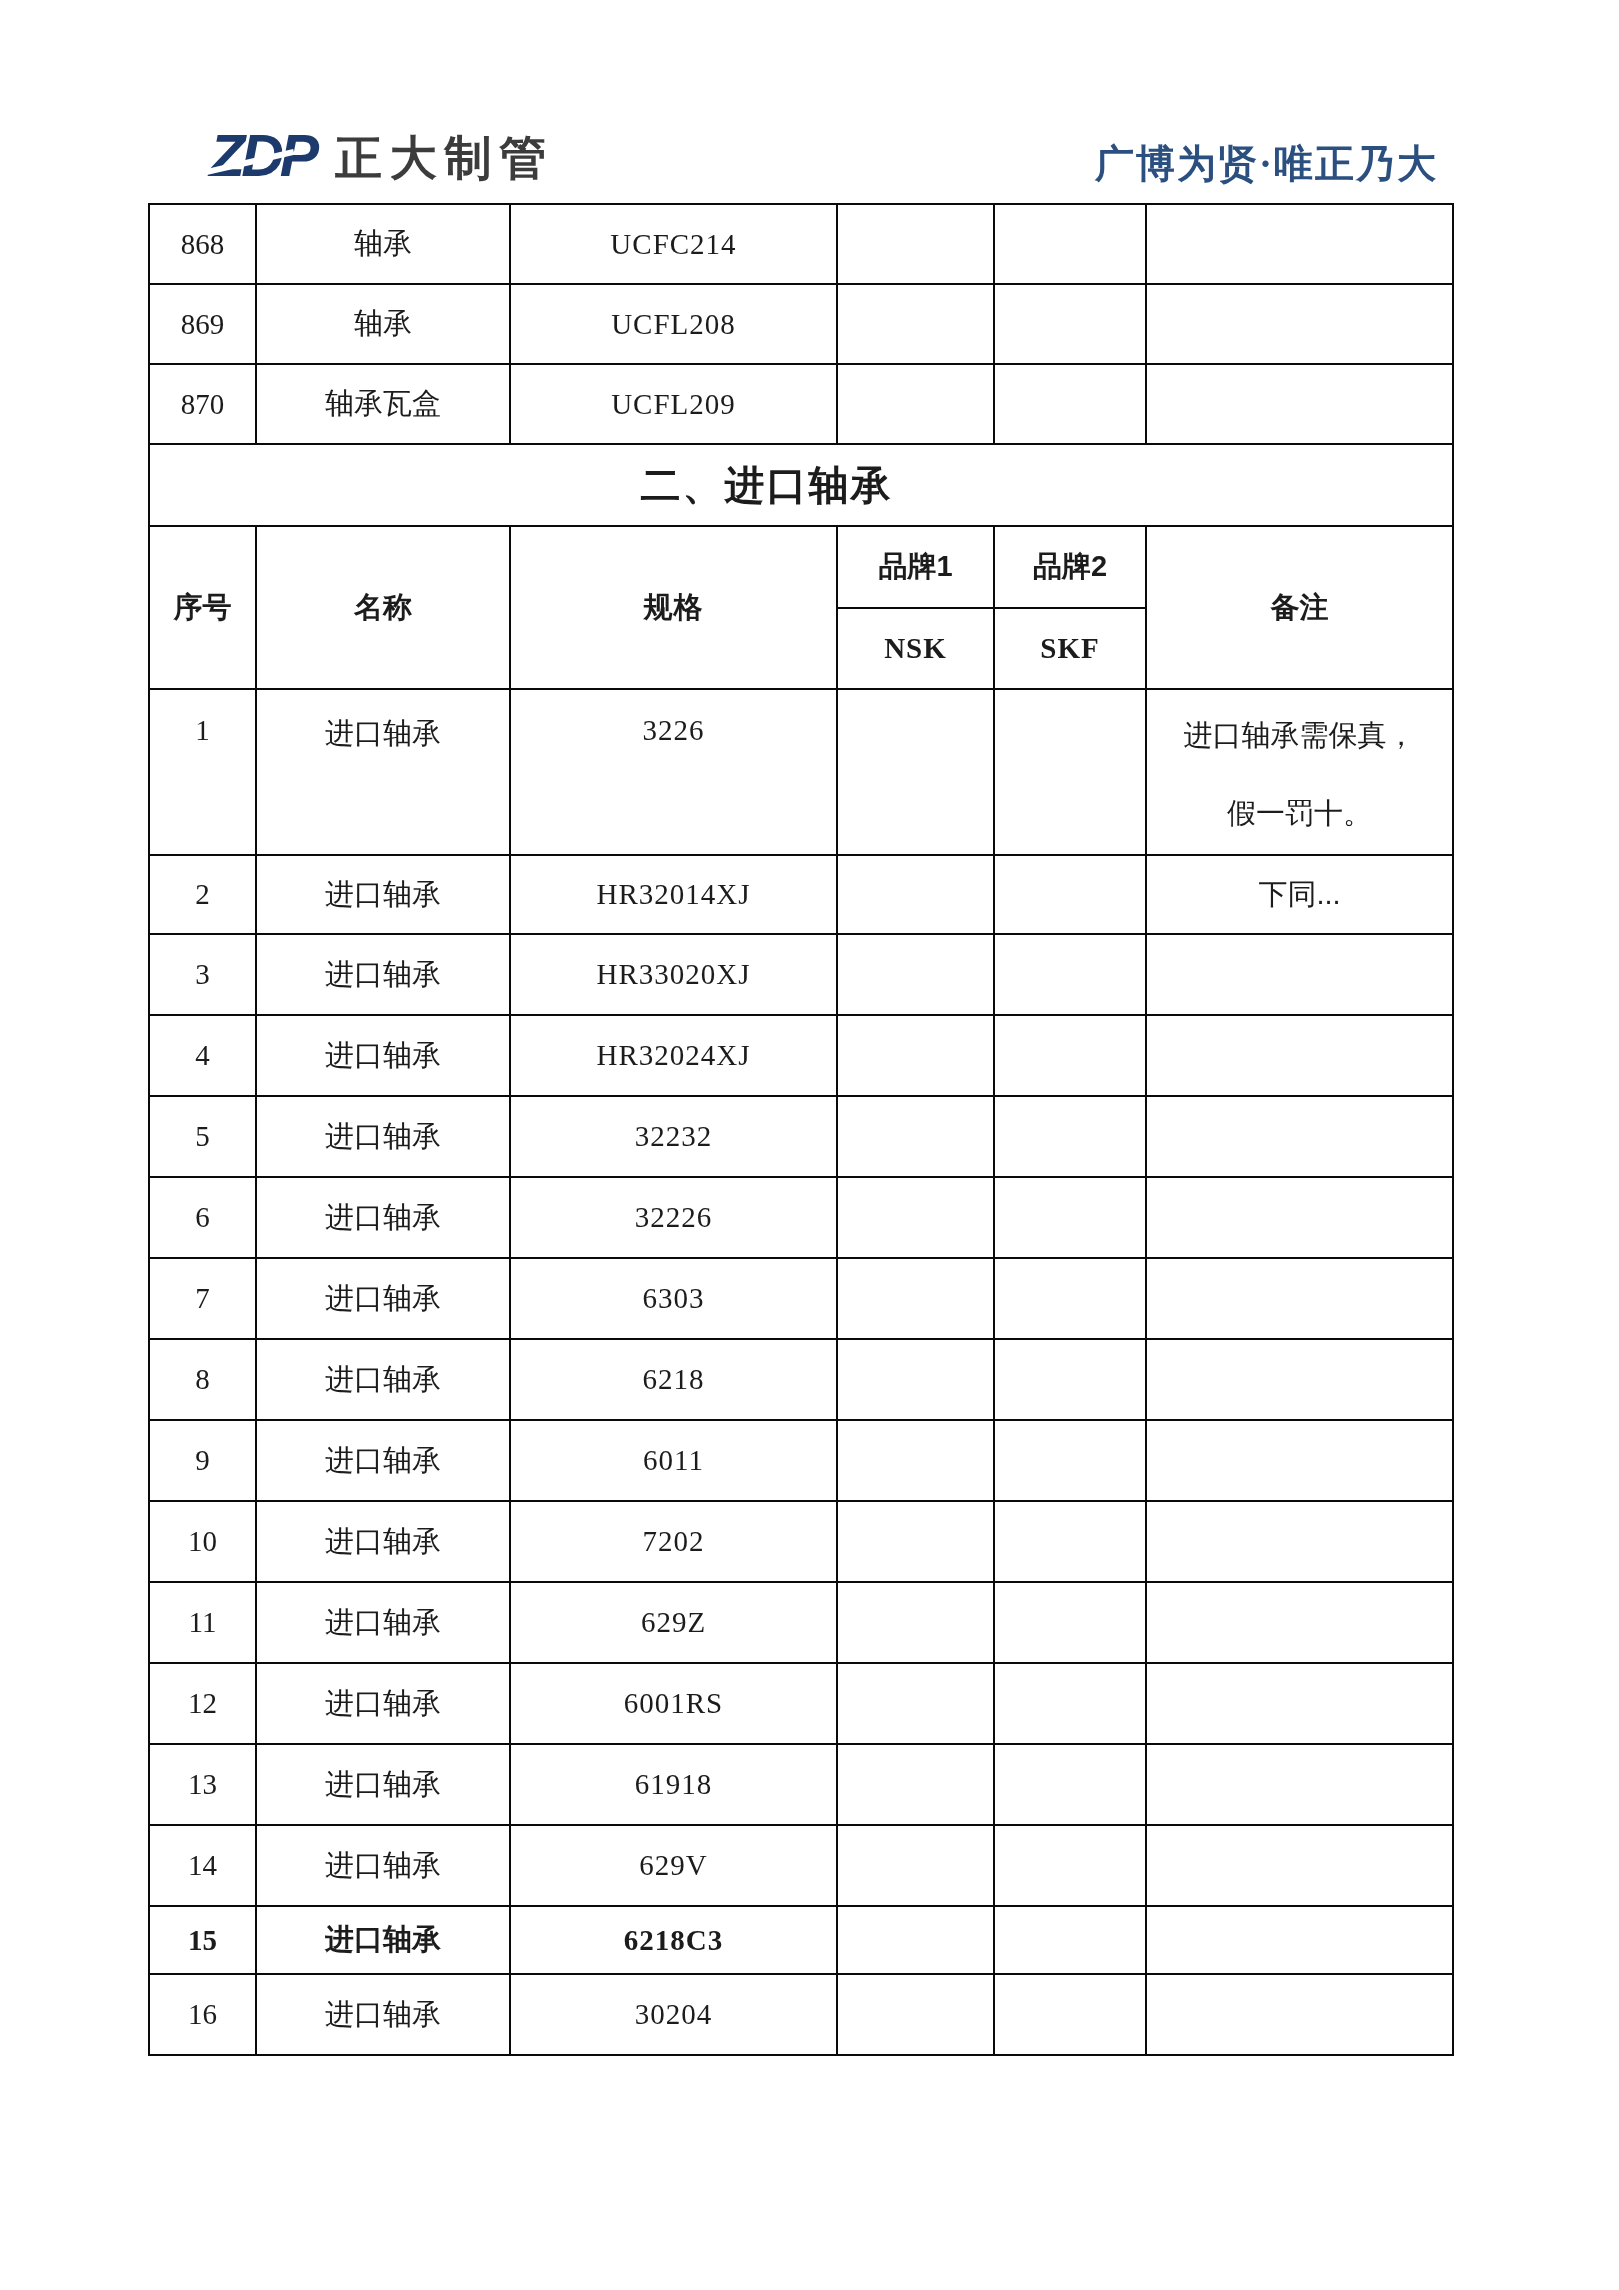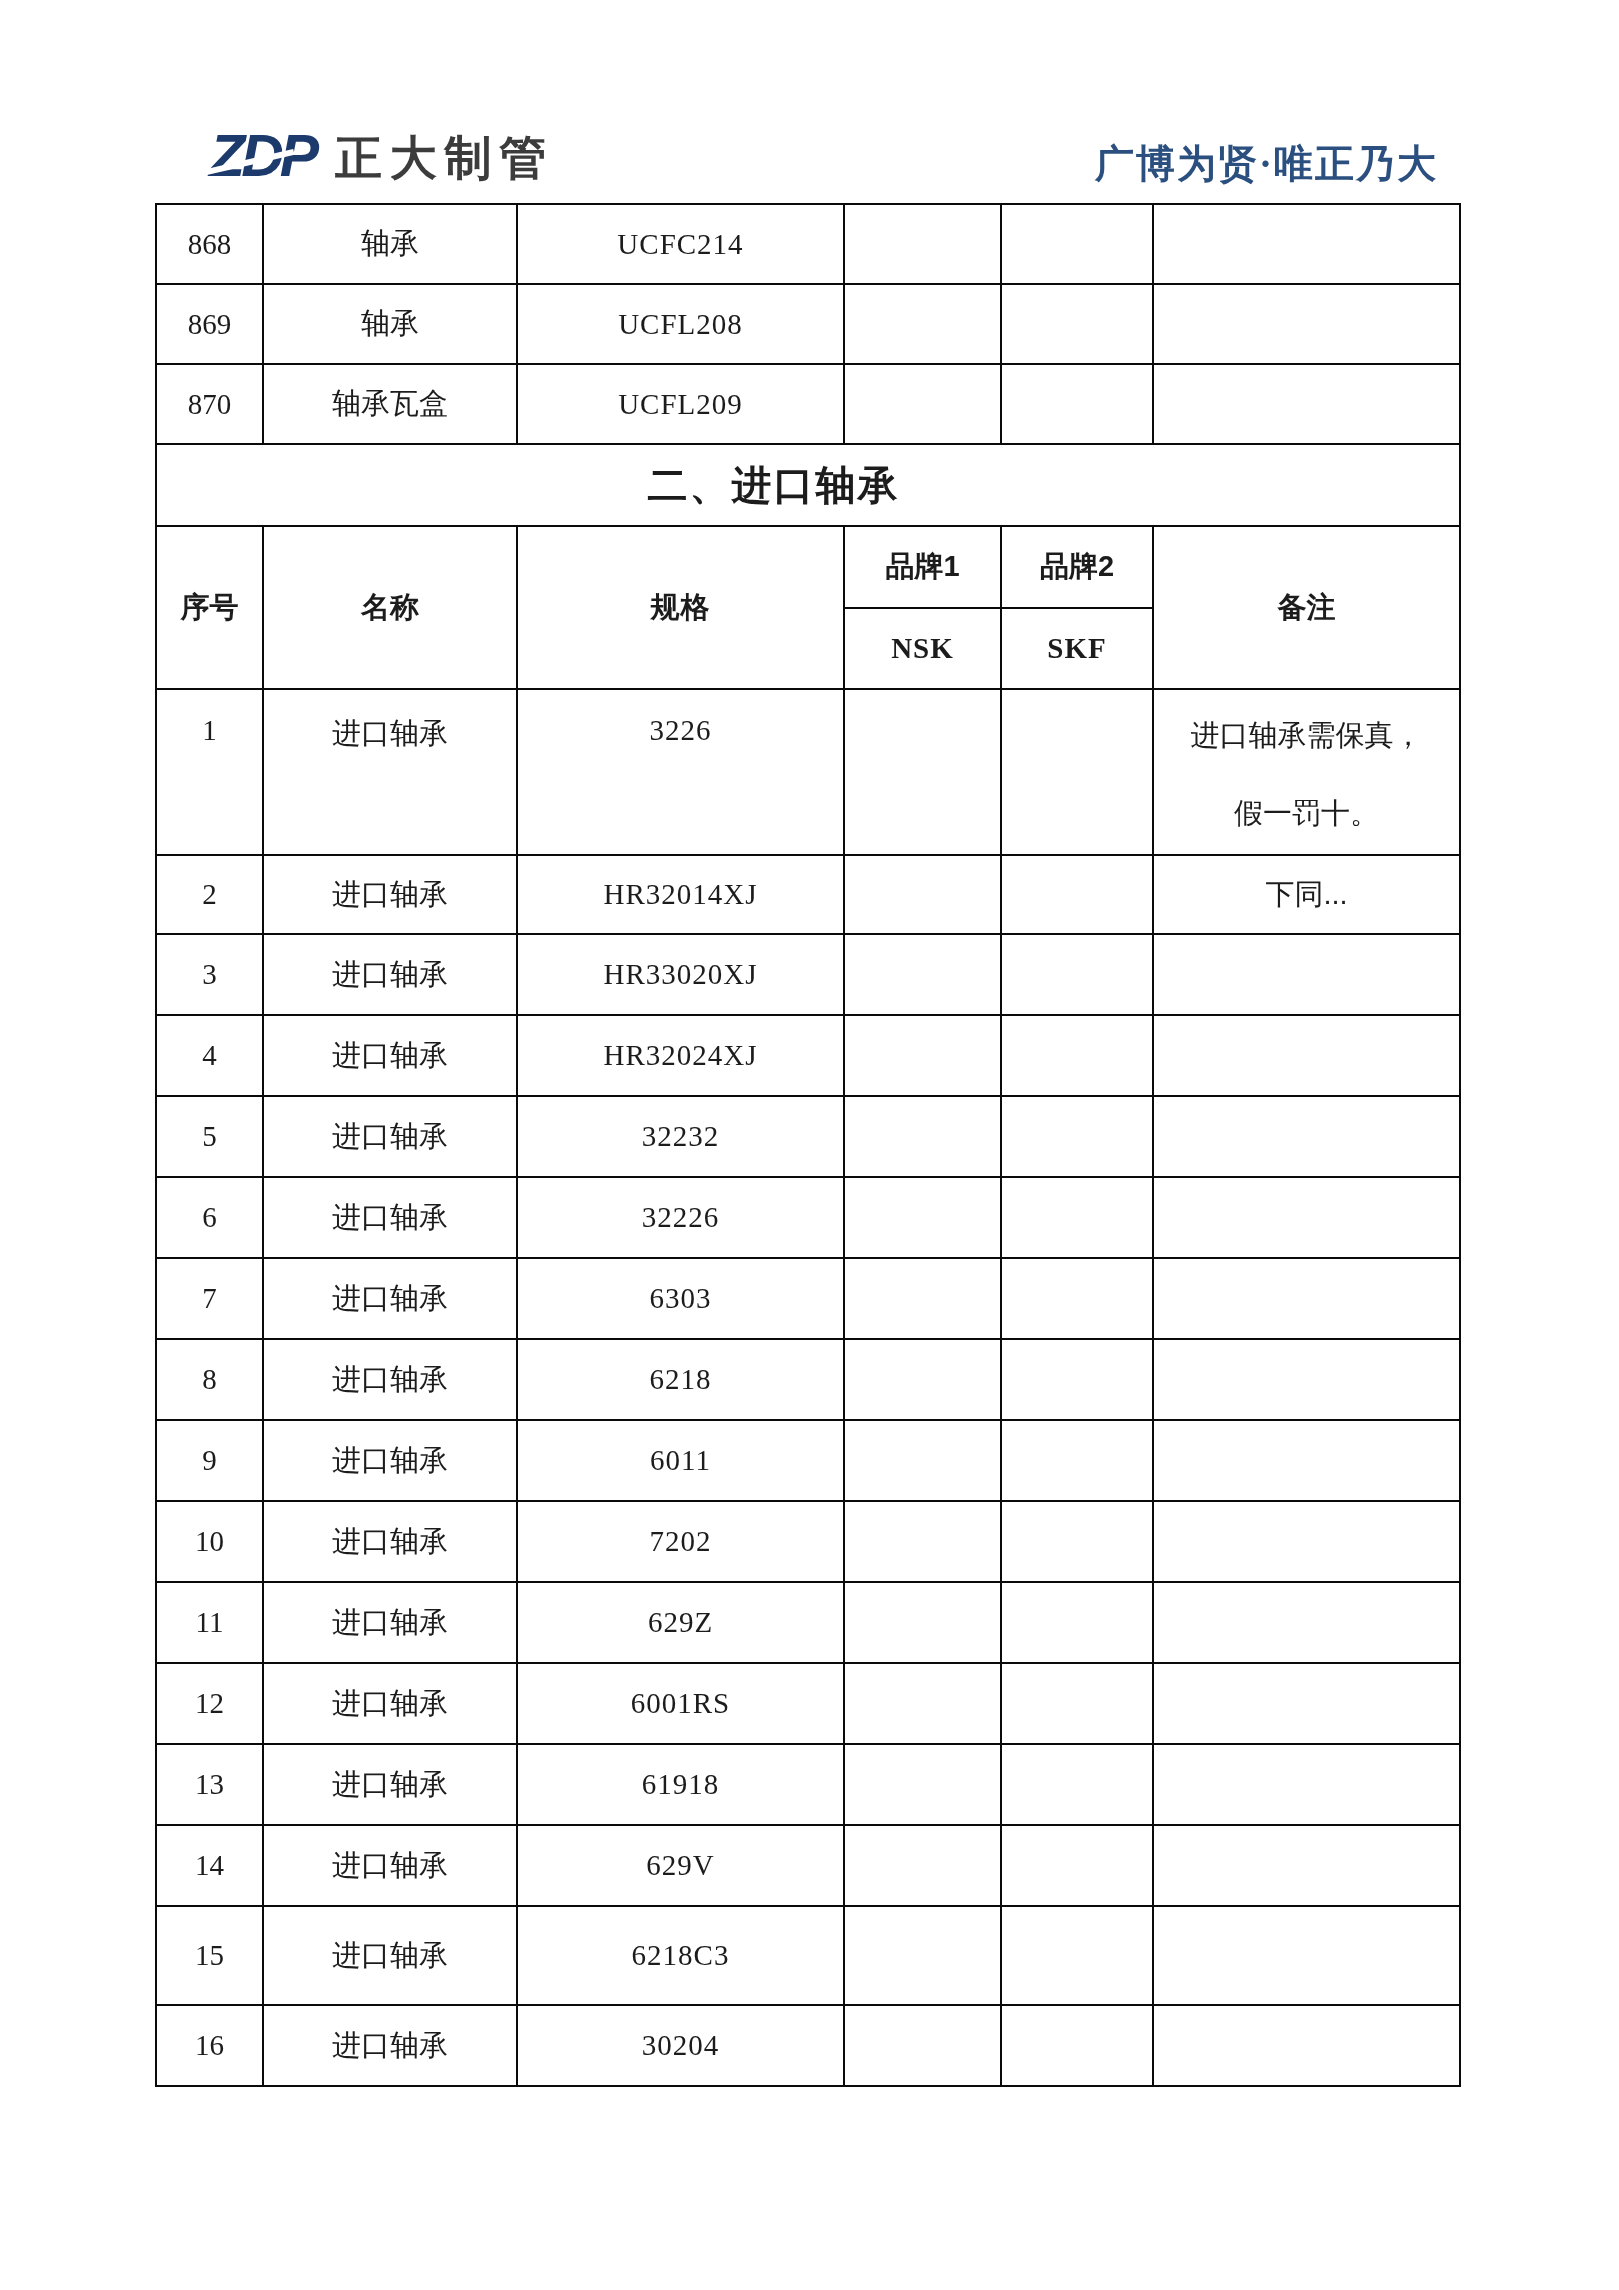--- a/index.html
+++ b/index.html
@@ -41,21 +41,21 @@
   .slogan {
     position:absolute; right:181px; top:141px;
     font-family:"Liberation Serif", serif;
     font-weight:700;
     font-size:39px; line-height:45px;
     letter-spacing:2px;
     color:#2b5080;
   }
   
   table.main {
-    position:absolute; left:155px; top:203px;
+    position:absolute; left:148px; top:203px;
     width:1304px;
     border-collapse:collapse;
     table-layout:fixed;
     border:2.9px solid #000;
   }
   table.main td {
     border:2px solid #0a0a0a;
     border-top-width:2.9px;
     border-bottom-width:2.9px;
     text-align:center;
@@ -269,21 +269,21 @@
           <td class="remark-cell"></td>
         </tr>
         <tr style="height: 81px;">
           <td class="num">14</td>
           <td>进口轴承</td>
           <td class="spec">629V</td>
           <td></td>
           <td></td>
           <td class="remark-cell"></td>
         </tr>
-        <tr style="height: 99px;">
+        <tr style="height: 68px; font-weight: bold;">
           <td class="num">15</td>
           <td>进口轴承</td>
           <td class="spec">6218C3</td>
           <td></td>
           <td></td>
           <td class="remark-cell"></td>
         </tr>
         <tr style="height: 81px;">
           <td class="num">16</td>
           <td>进口轴承</td>

